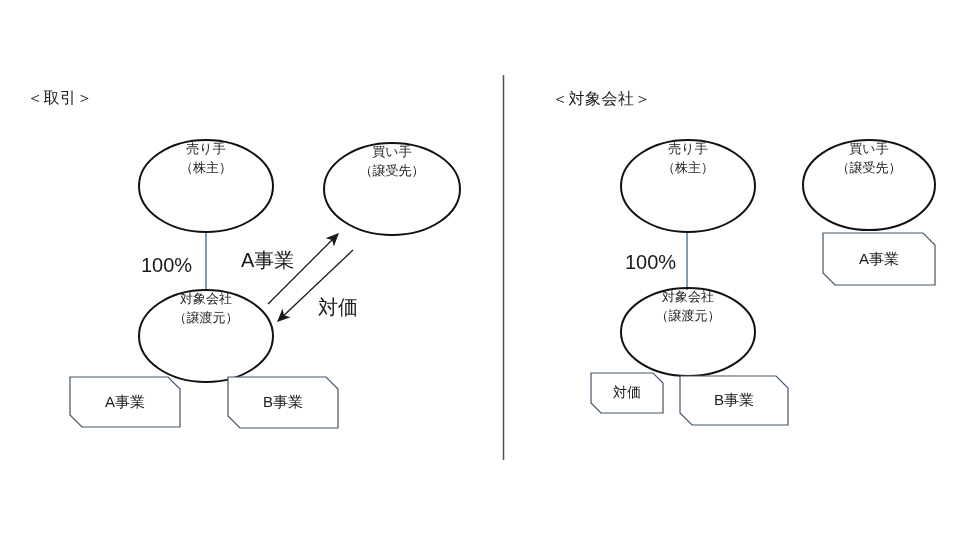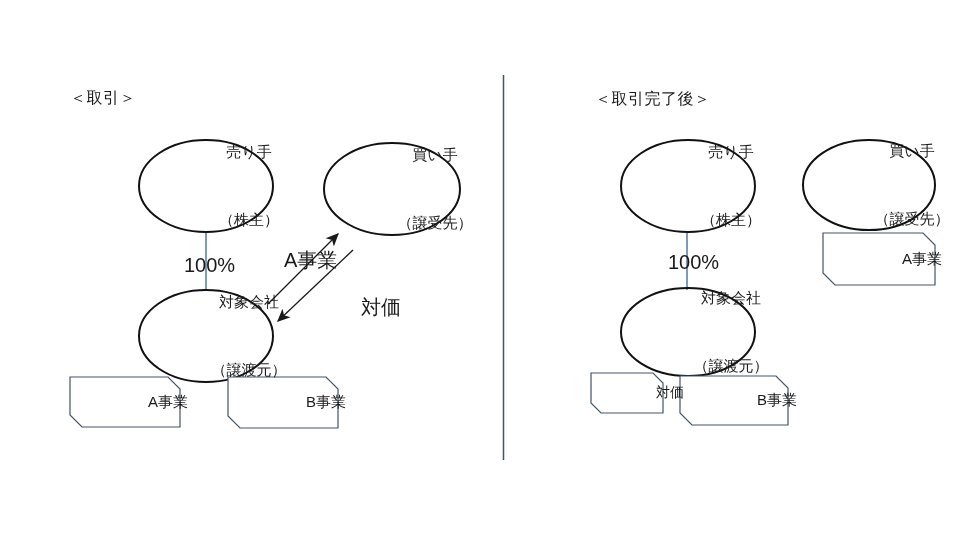--- a/index.html
+++ b/index.html
@@ -1,28 +1,28 @@
 <!DOCTYPE html>
 <html style="--background: #ffffff; --text: #1a1a1a; --ellipse-stroke: #111111; --box-stroke: #44546A; --connector: #7D9BBB; --divider: #44546A; --arrow: #1a1a1a;"><head>
 <meta charset="utf-8">
 <style>
   html,body{margin:0;padding:0;background:#fff;}
   .stage{
     position:relative;width:960px;height:540px;background:var(--background,#fff);
     font-family:"Liberation Sans","DejaVu Sans",sans-serif;color:var(--text,#1a1a1a);
     overflow:hidden;
   }
-  .layer{position:absolute;inset:0;margin-left:43px;}
+  .layer{position:absolute;inset:0;}
   svg.shapes{position:absolute;left:0;top:0;width:960px;height:540px;}
   .panel-title{
     position:absolute;font-size:16px;font-weight:400;letter-spacing:.5px;white-space:nowrap;
   }
   .node-label{
-    position:absolute;display:flex;flex-direction:column;align-items:center;justify-content:center;
-    text-align:center;font-size:15px;line-height:1.45;white-space:nowrap;gap:46px;
+    position:absolute;display:flex;flex-direction:column;align-items:center;
+    text-align:center;font-size:13px;line-height:1.45;white-space:nowrap;
   }
   .box-label{
     position:absolute;display:flex;align-items:center;justify-content:center;
     font-size:15px;white-space:nowrap;
   }
   .float-label{
     position:absolute;font-size:20px;white-space:nowrap;
   }
   .ellipse-shape{fill:none;stroke:var(--ellipse-stroke,#111);stroke-width:2;}
   .connector{stroke:var(--connector,#7D9BBB);stroke-width:2;fill:none;}
@@ -82,21 +82,21 @@
 
     <div class="float-label" style="left:141px;top:254px;">100%</div>
     <div class="float-label" style="left:241px;top:247px;">A事業</div>
     <div class="float-label" style="left:318px;top:294px;">対価</div>
 
     <div class="box-label" style="left:70px;top:377px;width:110px;height:50px;">A事業</div>
     <div class="box-label" style="left:228px;top:377px;width:110px;height:51px;">B事業</div>
   </div>
 
   <div class="layer">
-    <div class="panel-title" style="left:552px;top:89px;">＜取引完了後＞</div>
+    <div class="panel-title" style="left:552px;top:89px;">＜対象会社＞</div>
 
     <div class="node-label" style="left:621px;top:140px;width:134px;height:92px;">
       <span>売り手</span>
       <span>（株主）</span>
     </div>
 
     <div class="node-label" style="left:803px;top:140px;width:132px;height:90px;">
       <span>買い手</span>
       <span>（譲受先）</span>
     </div>

